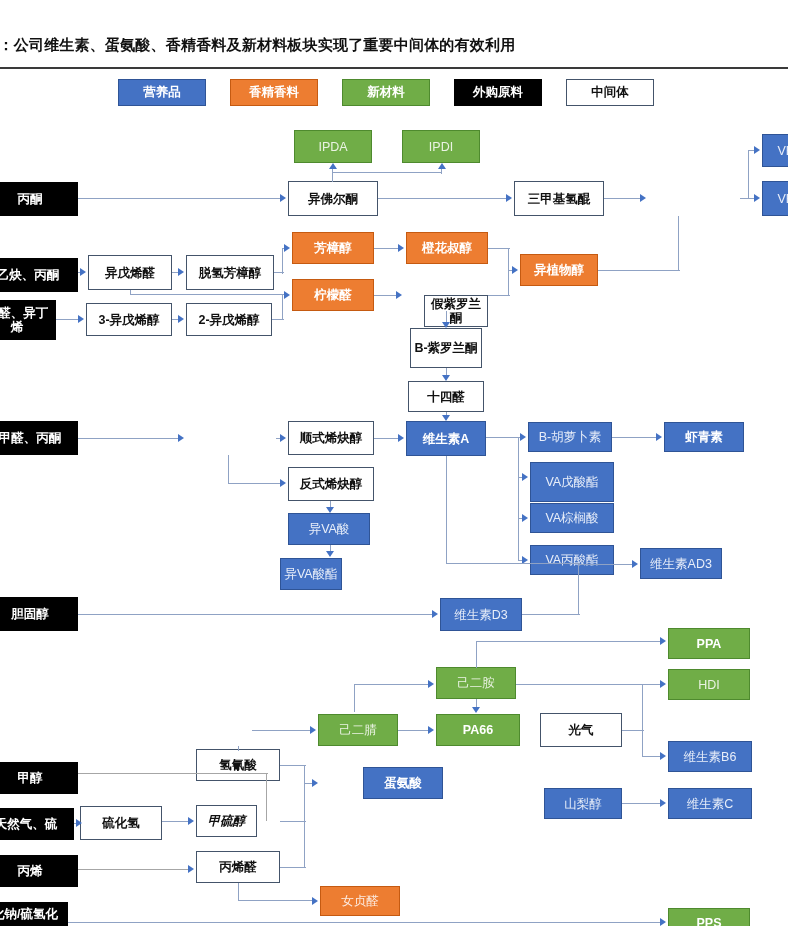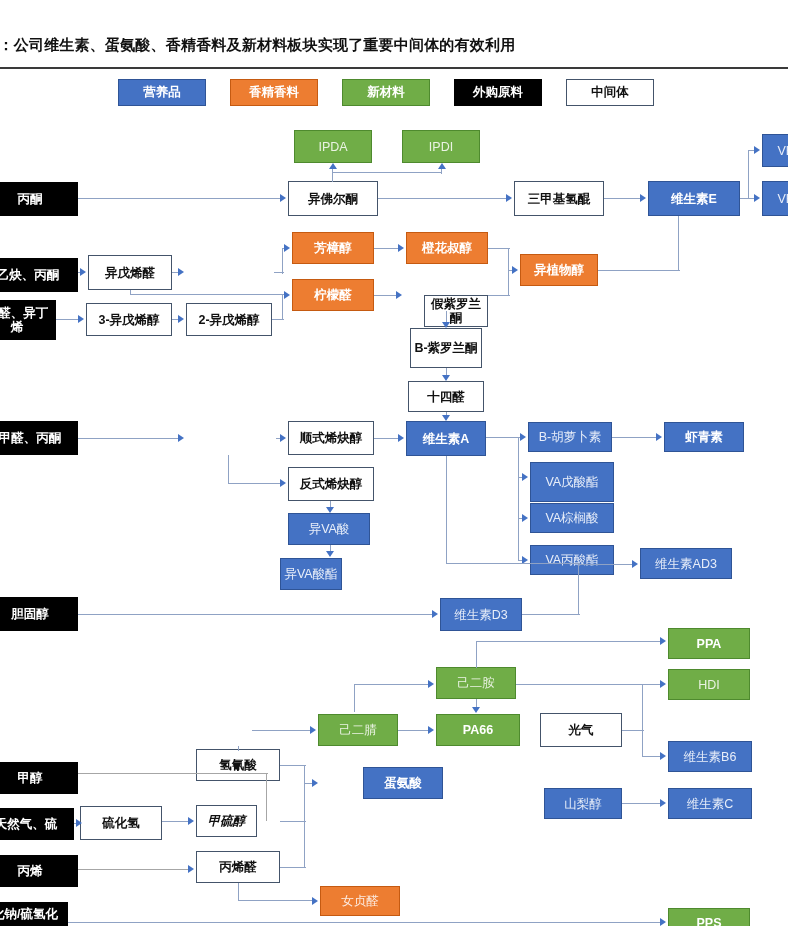--- a/index.html
+++ b/index.html
@@ -102,21 +102,20 @@
 
   <div class="node n-black" style="left:-18px;top:182px;width:96px;height:34px;">丙酮</div>
 
   <div class="node n-green-l" style="left:294px;top:130px;width:78px;height:33px;">IPDA</div>
   <div class="node n-green-l" style="left:402px;top:130px;width:78px;height:33px;">IPDI</div>
 
   <div class="node n-white" style="left:288px;top:181px;width:90px;height:35px;">异佛尔酮</div>
 
   <div class="node n-white" style="left:514px;top:181px;width:90px;height:35px;">三甲基氢醌</div>
 
-  <div class="node n-blue" style="left:648px;top:181px;width:92px;height:35px;">维生素E</div>
 
   <div class="node n-blue-l" style="left:762px;top:134px;width:60px;height:33px;">VE油</div>
   <div class="node n-blue-l" style="left:762px;top:181px;width:60px;height:35px;">VE粉</div>
 
   <div class="ln lnh" style="left:78px;top:198px;width:202px;"></div>
   <div class="arw arw-r" style="left:280px;top:194px;"></div>
 
   <div class="ln lnh" style="left:378px;top:198px;width:128px;"></div>
   <div class="arw arw-r" style="left:506px;top:194px;"></div>
 
@@ -132,20 +131,21 @@
   <div class="ln lnh" style="left:740px;top:198px;width:14px;"></div>
   <div class="arw arw-r" style="left:754px;top:194px;"></div>
   <div class="ln lnv" style="left:748px;top:151px;height:48px;"></div>
   <div class="ln lnh" style="left:748px;top:150px;width:6px;"></div>
   <div class="arw arw-r" style="left:754px;top:146px;"></div>
 
   <div class="node n-black" style="left:-22px;top:258px;width:100px;height:34px;">乙炔、丙酮</div>
 
   <div class="node n-white" style="left:88px;top:255px;width:84px;height:35px;">异戊烯醛</div>
 
+  <div class="node n-white" style="left:186px;top:255px;width:88px;height:35px;">脱氢芳樟醇</div>
 
   <div class="node n-orange" style="left:292px;top:232px;width:82px;height:32px;">芳樟醇</div>
   <div class="node n-orange" style="left:406px;top:232px;width:82px;height:32px;">橙花叔醇</div>
 
   <div class="node n-orange" style="left:292px;top:279px;width:82px;height:32px;">柠檬醛</div>
   <div class="node n-white" style="left:424px;top:279px;width:64px;height:32px;margin-top:16px;">假紫罗兰酮</div>
 
   <div class="node n-orange" style="left:520px;top:254px;width:78px;height:32px;">异植物醇</div>
 
   <div class="node n-black" style="left:-22px;top:300px;width:78px;height:40px;">甲醛、异丁烯</div>
@@ -237,21 +237,21 @@
   <div class="ln lnh" style="left:374px;top:438px;width:24px;"></div>
   <div class="arw arw-r" style="left:398px;top:434px;"></div>
 
   <div class="ln lnv" style="left:330px;top:501px;height:7px;"></div>
   <div class="arw arw-d" style="left:326px;top:507px;"></div>
   <div class="ln lnv" style="left:330px;top:545px;height:7px;"></div>
   <div class="arw arw-d" style="left:326px;top:551px;"></div>
 
   <div class="node n-black" style="left:-18px;top:597px;width:96px;height:34px;">胆固醇</div>
   <div class="node n-blue-l" style="left:440px;top:598px;width:82px;height:33px;">维生素D3</div>
-  <div class="node n-blue-l" style="left:640px;top:548px;width:92px;height:31px;">维生素AD3</div>
+  <div class="node n-blue-l" style="left:640px;top:548px;width:82px;height:31px;">维生素AD3</div>
 
   <div class="ln lnh" style="left:78px;top:614px;width:354px;"></div>
   <div class="arw arw-r" style="left:432px;top:610px;"></div>
 
   <div class="ln lnh" style="left:522px;top:614px;width:58px;"></div>
   <div class="ln lnv" style="left:578px;top:564px;height:51px;"></div>
   <div class="ln lnh" style="left:578px;top:564px;width:54px;"></div>
   <div class="arw arw-r" style="left:632px;top:560px;"></div>
 
   <div class="ln lnv" style="left:446px;top:456px;height:108px;"></div>

